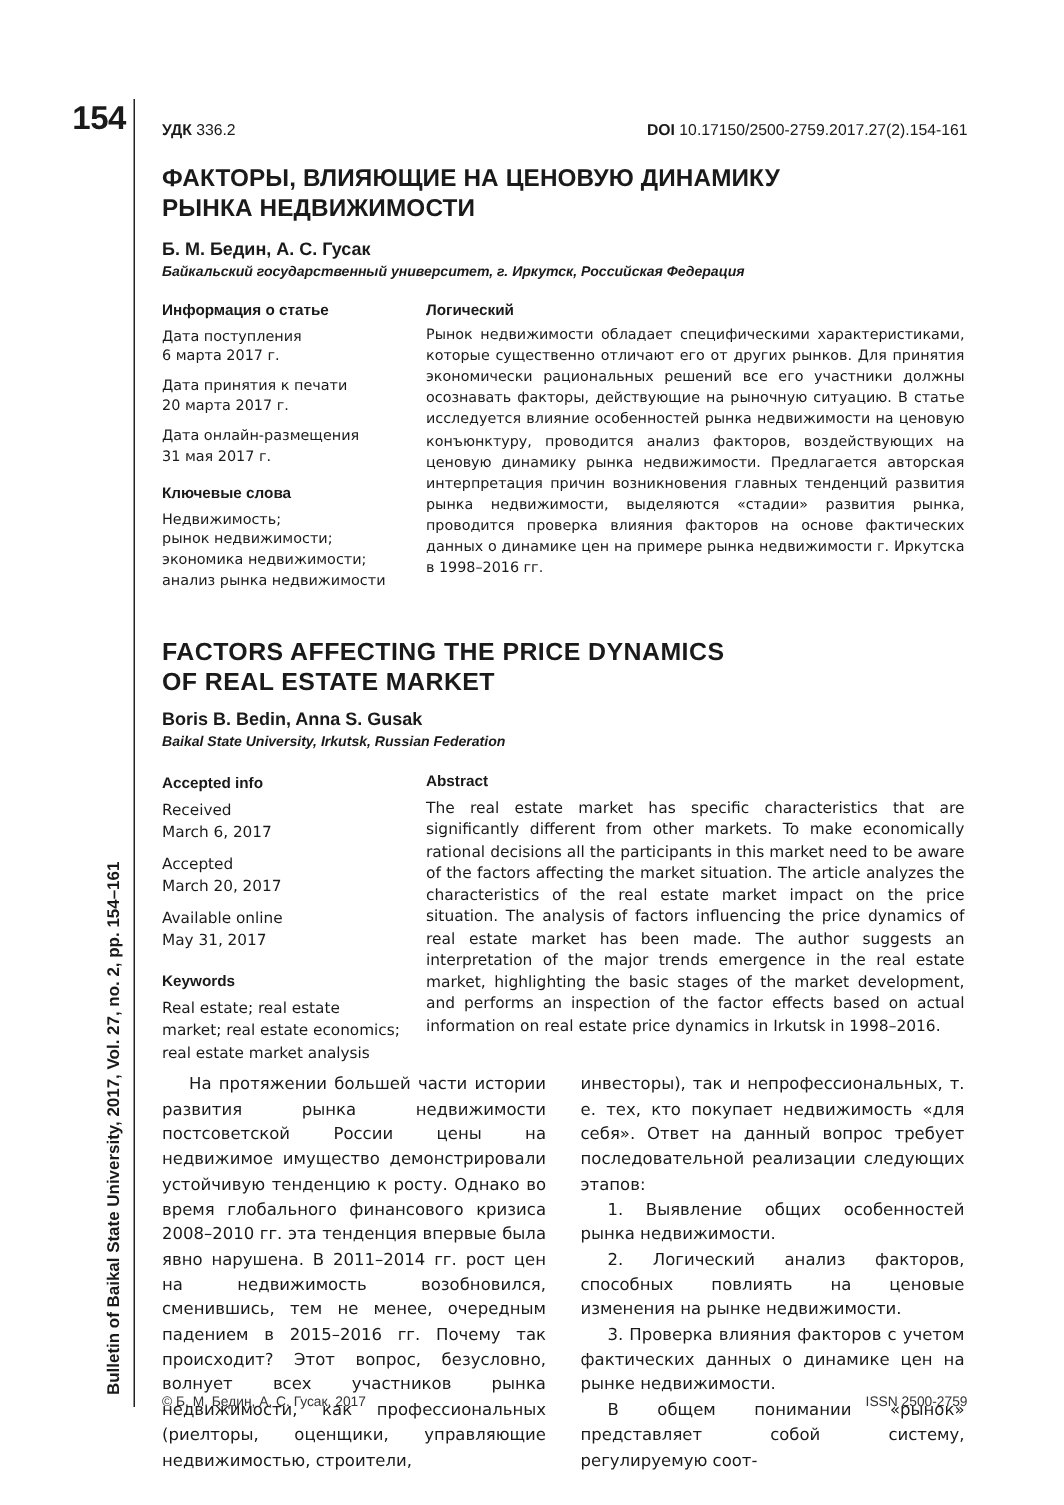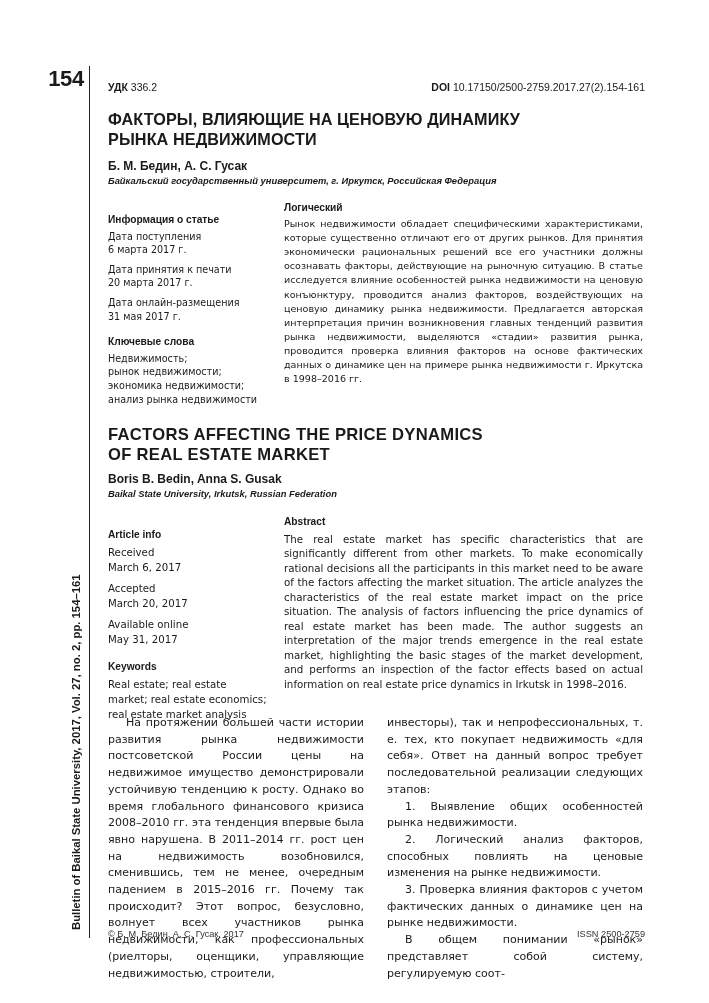--- a/index.html
+++ b/index.html
@@ -22,21 +22,21 @@
     .title-en { top: 425px; font-size: 16.6px; letter-spacing: 0.3px; }
 
     .authors { position: absolute; left: 108px; font-family: "Liberation Sans", sans-serif; font-weight: bold; font-size: 12px; }
     .affil { position: absolute; left: 108px; font-family: "Liberation Sans", sans-serif; font-weight: bold; font-style: italic; font-size: 9.4px; text-align: right; }
     .authors-ru { top: 159px; }
     .affil-ru { top: 175px; }
     .authors-en { top: 472px; }
     .affil-en { top: 488px; }
 
     .info-col { position: absolute; left: 108px; width: 160px; font-family: "DejaVu Sans", sans-serif; font-size: 9.6px; line-height: 13.6px; }
-    .info-col h4 { margin: 12px 0 3px 0; font-family: "Liberation Sans", sans-serif; font-weight: bold; font-size: 10.2px; }
+    .info-col h4 { margin: 0 0 3px 0; font-family: "Liberation Sans", sans-serif; font-weight: bold; font-size: 10.2px; }
     .info-col .grp { margin-bottom: 6px; }
     .info-col .kw-head { margin-top: 12px; }
     .info-ru { top: 201px; }
     .info-en { top: 515px; font-size: 10.2px; line-height: 15px; }
 
     .abs-col { position: absolute; left: 284px; width: 359px; font-family: "DejaVu Sans", sans-serif; font-size: 9.55px; line-height: 14.1px; text-align: justify; }
     .abs-col h4 { margin: 0 0 2px 0; font-family: "Liberation Sans", sans-serif; font-weight: bold; font-size: 10.2px; }
     .abs-ru { top: 201px; }
     .abs-en { top: 515px; font-size: 10.3px; line-height: 14.5px; }
     .abs-col p { margin: 0; }
@@ -94,21 +94,21 @@
 </div>
 
 <h1 class="title title-en">
   <span>FACTORS AFFECTING THE PRICE DYNAMICS</span><br>
   <span>OF REAL ESTATE MARKET</span>
 </h1>
 <div class="authors authors-en">Boris B. Bedin, Anna S. Gusak</div>
 <div class="affil affil-en">Baikal State University, Irkutsk, Russian Federation</div>
 
 <div class="info-col info-en">
-  <h4>Article info</h4>
+  <h4>Accepted info</h4>
   <div class="grp">
     <div>Received</div>
     <div>March 6, 2017</div>
   </div>
   <div class="grp">
     <div>Accepted</div>
     <div>March 20, 2017</div>
   </div>
   <div class="grp">
     <div>Available online</div>

